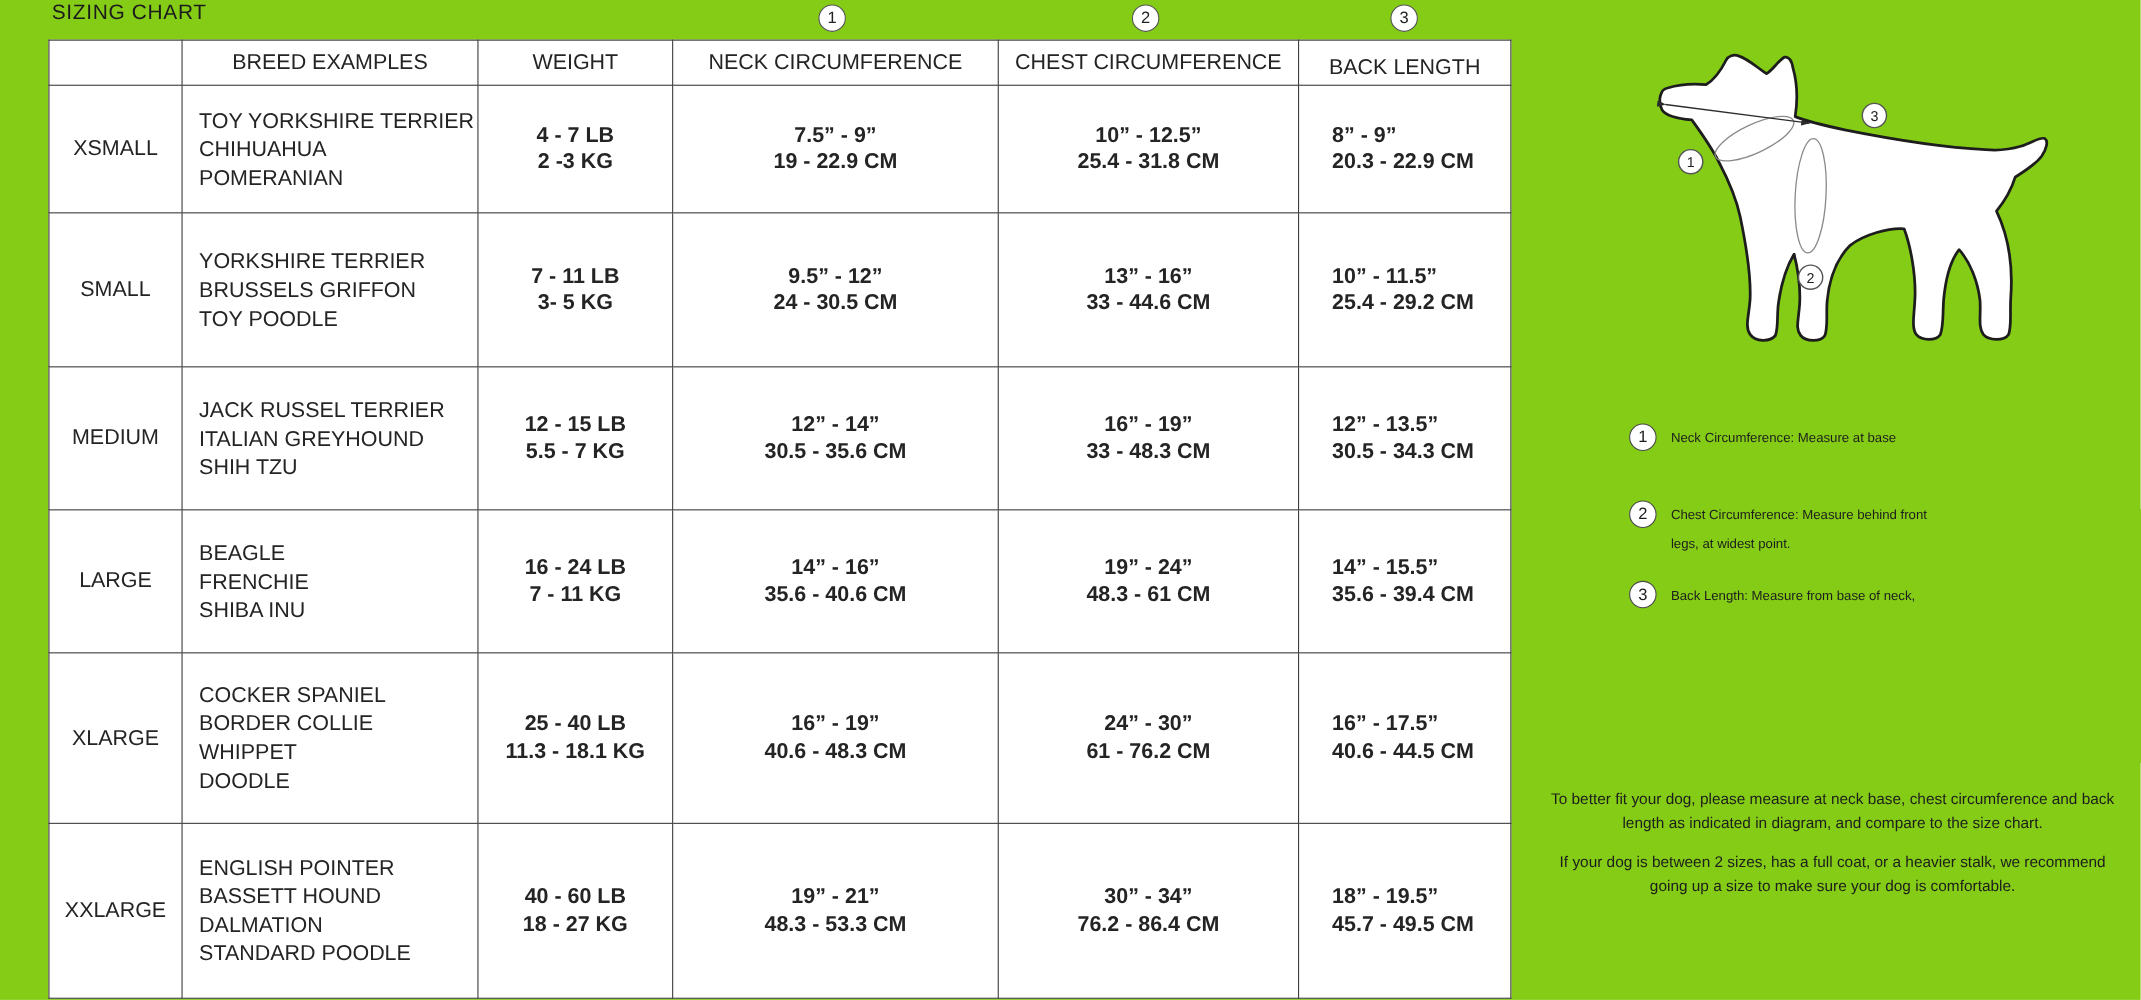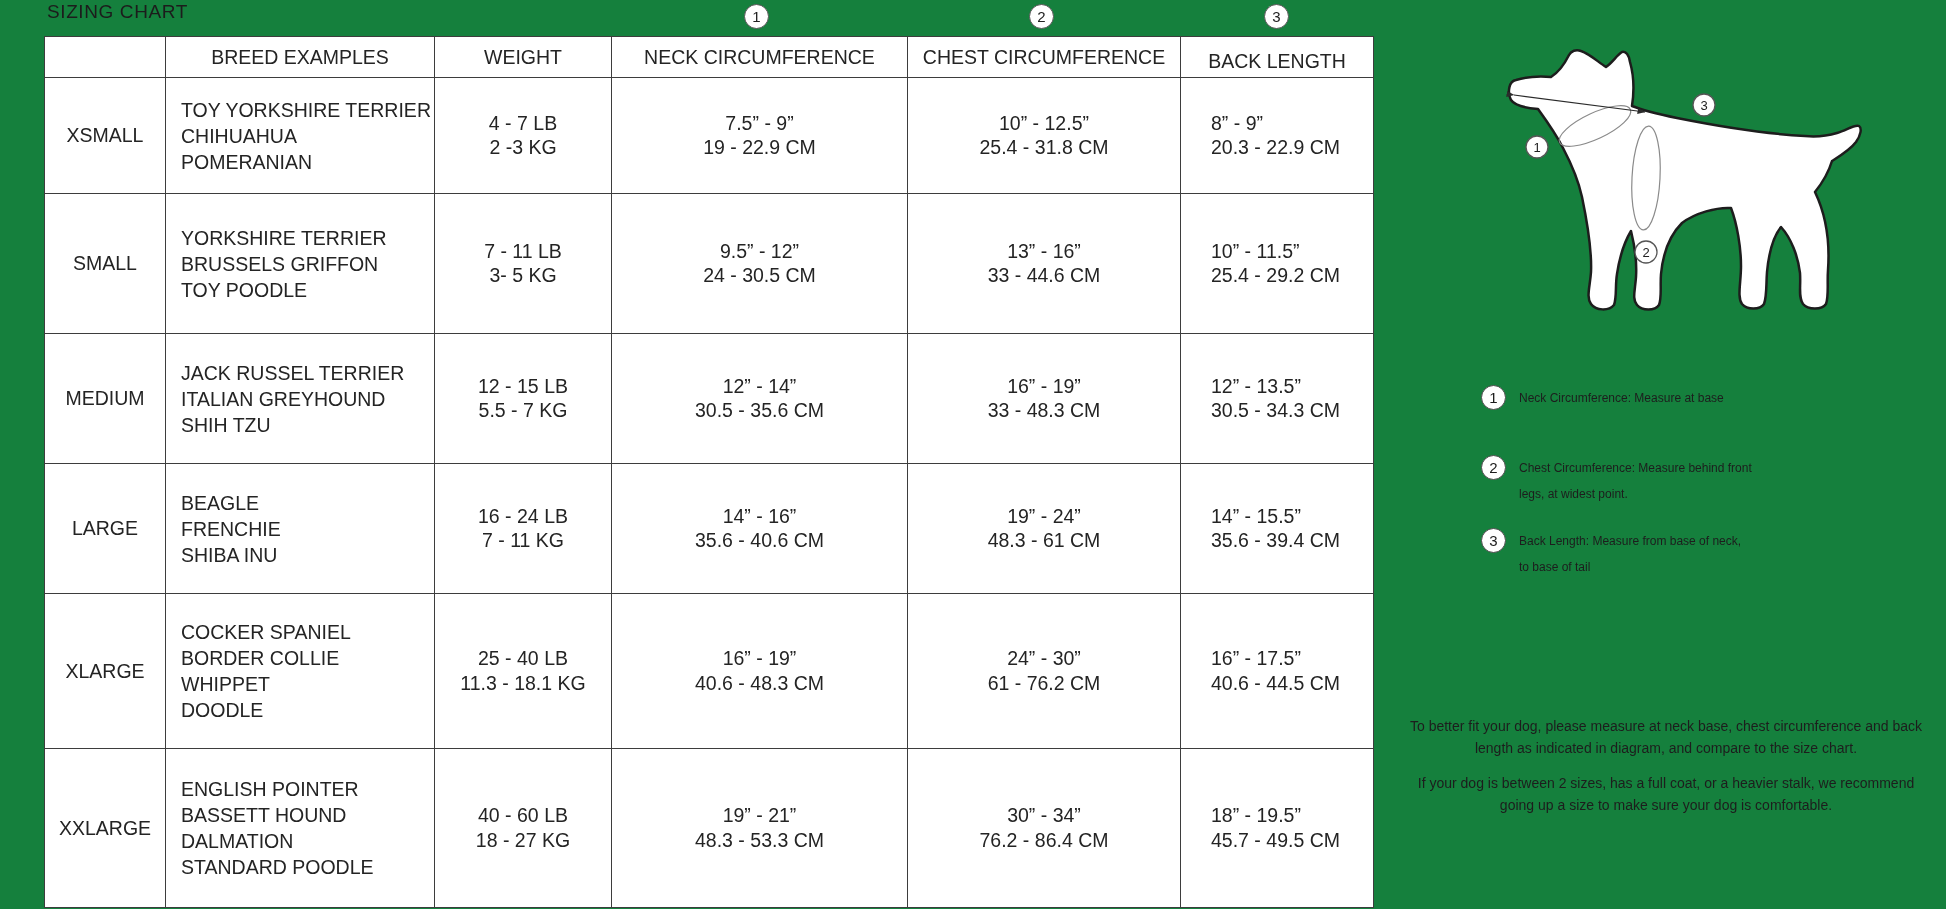--- a/index.html
+++ b/index.html
@@ -1,18 +1,18 @@
 <!DOCTYPE html>
 <html><head>
 <meta charset="utf-8">
 <style>
   * { box-sizing: border-box; }
   body { margin:0; background:#ffffff; }
   .screen {
-    position:relative; width:1946px; height:909px; background:#15803d;
+    position:relative; width:1946px; height:909px; background:#84cc16;
     font-family:"Liberation Sans","DejaVu Sans",sans-serif; color:#1c1c1c; overflow:hidden;
   }
   .title { position:absolute; left:47px; top:1px; font-size:19px; letter-spacing:.6px; }
 
   
   .col-marker {
     position:absolute; top:4px; width:25px; height:25px; border:1.4px solid #555;
     border-radius:50%; display:flex; align-items:center; justify-content:center;
     font-size:15px; color:#222; background:#fff;
   }
@@ -29,21 +29,21 @@
   }
   .size-table th { text-align:center; font-size:19.5px; }
   .size-table th.low { padding-top:10px;margin-left:19px; }
   tr.hr  { height:41px;padding-left:43px; }
   tr.r0 { height:116px; } tr.r1 { height:140px; } tr.r2 { height:130px; }
   tr.r3 { height:130px; } tr.r4 { height:155px; } tr.r5 { height:159px; }
   td.size { text-align:center; }
   td.breed { text-align:left; padding-left:15px; }
   td.breed div { line-height:26px; }
   td.meas { text-align:center; }
-  td.meas div { line-height:19px; margin:5.5px 0; }
+  td.meas div { line-height:19px; margin:5.5px 0;font-weight:bold; }
   td.back { text-align:left; padding-left:30px; }
 
   
   .dog-svg { position:absolute; left:1480px; top:20px; }
 
   
   .legend-item { position:absolute; left:1481px; display:flex; align-items:flex-start; gap:13px; }
   .li1 { top:385px; } .li2 { top:455px; } .li3 { top:528px; }
   .legend-circle {
     flex:0 0 25px; width:25px; height:25px; border:1.4px solid #4a4a4a; border-radius:50%;
@@ -321,21 +321,20 @@
       <div>Chest Circumference: Measure behind front</div>
       <div>legs, at widest point.</div>
     </div>
   </div>
   <div class="legend-item li3">
     <div class="legend-circle">
         <span>3</span>
       </div>
     <div class="legend-text">
       <div>Back Length: Measure from base of neck,</div>
-      <div>to base of tail</div>
     </div>
   </div>
 
   <div class="note n1">
     <div>To better fit your dog, please measure at neck base, chest circumference and back</div>
     <div>length as indicated in diagram, and compare to the size chart.</div>
   </div>
   <div class="note n2">
     <div>If your dog is between 2 sizes, has a full coat, or a heavier stalk, we recommend</div>
     <div>going up a size to make sure your dog is comfortable.</div>

